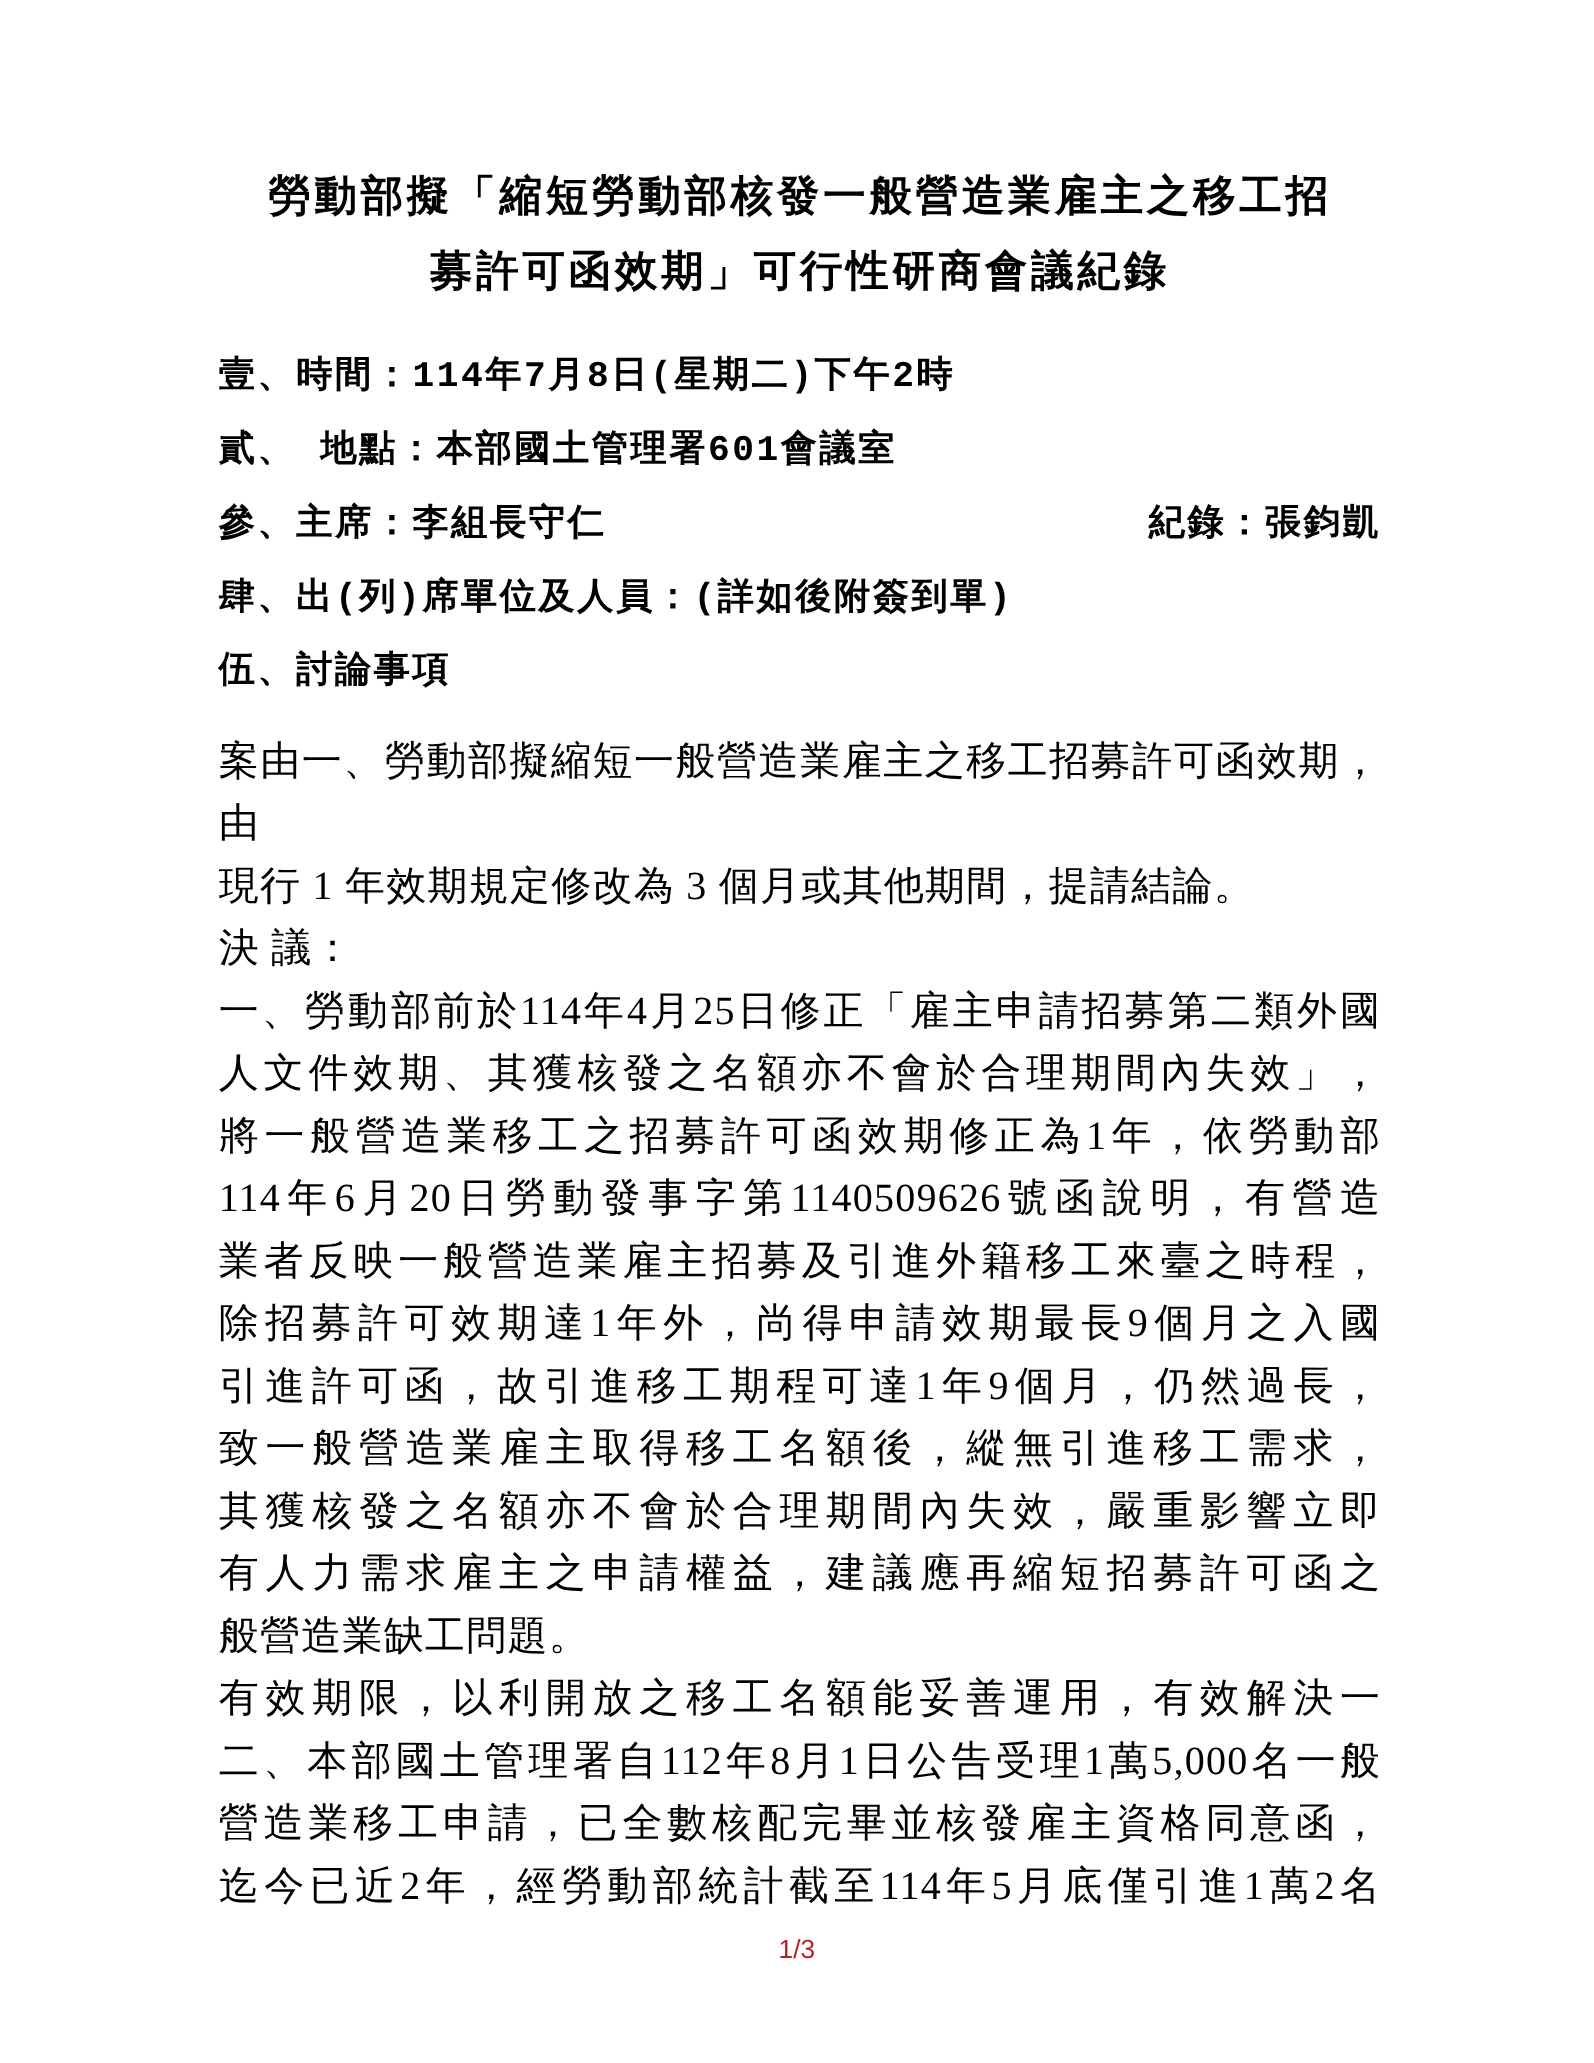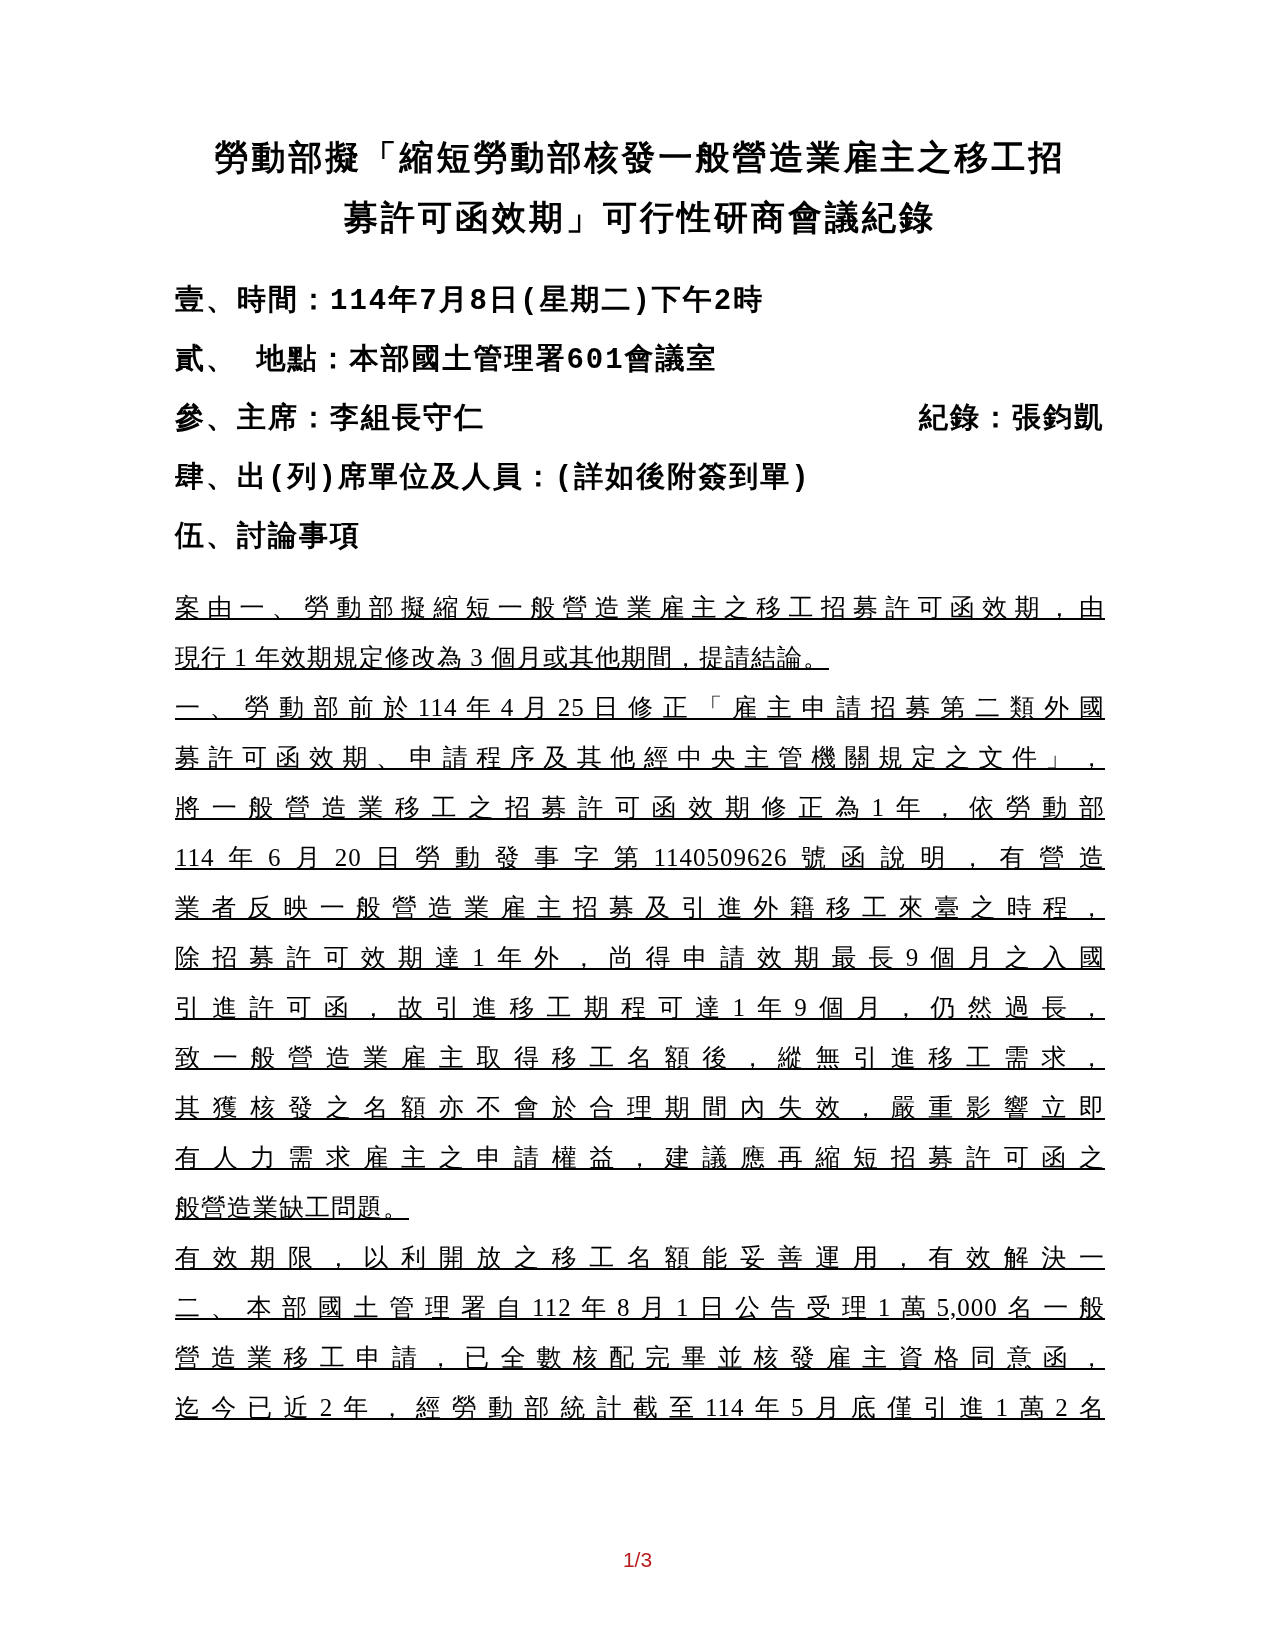--- a/index.html
+++ b/index.html
@@ -39,22 +39,21 @@
     letter-spacing: 2px;
     white-space: nowrap;
   }
   .meta .mrow {
     display: flex;
     justify-content: space-between;
   }
   
   .bodytext {
     margin-top: 16px;
-    font-size: 25px;
-    text-decoration: underline;
+    font-size: 32px;
   }
   .bodytext .line {
     margin: 0;
     line-height: 50px;
     letter-spacing: 1px;
   }
   .j {
     text-align: justify;
     text-align-last: justify;
   }
@@ -94,23 +93,24 @@
     </p>
     <p class="mline">肆、出(列)席單位及人員：(詳如後附簽到單)</p>
     <p class="mline">伍、討論事項</p>
   </div>
 
   <div class="bodytext">
 
     <div class="line j ind-case1">案由一、勞動部擬縮短一般營造業雇主之移工招募許可函效期，由</div>
     <div class="line ind-case2">現行 1 年效期規定修改為 3 個月或其他期間，提請結論。</div>
 
+    <div class="line ind-res">決 議：</div>
 
     <div class="line j ind-item">一、勞動部前於114年4月25日修正「雇主申請招募第二類外國</div>
-    <div class="line j ind-cont">募許可函效期、申請程序及其他經中央主管機關規定之文件」，</div>
+    <div class="line j ind-cont">人文件效期、其獲核發之名額亦不會於合理期間內失效」，</div>
     <div class="line j ind-cont">將一般營造業移工之招募許可函效期修正為1年，依勞動部</div>
     <div class="line j ind-cont">114年6月20日勞動發事字第1140509626號函說明，有營造</div>
     <div class="line j ind-cont">業者反映一般營造業雇主招募及引進外籍移工來臺之時程，</div>
     <div class="line j ind-cont">除招募許可效期達1年外，尚得申請效期最長9個月之入國</div>
     <div class="line j ind-cont">引進許可函，故引進移工期程可達1年9個月，仍然過長，</div>
     <div class="line j ind-cont">致一般營造業雇主取得移工名額後，縱無引進移工需求，</div>
     <div class="line j ind-cont">其獲核發之名額亦不會於合理期間內失效，嚴重影響立即</div>
     <div class="line j ind-cont">有人力需求雇主之申請權益，建議應再縮短招募許可函之</div>
     <div class="line ind-cont">般營造業缺工問題。</div>
     <div class="line j ind-cont">有效期限，以利開放之移工名額能妥善運用，有效解決一</div>

